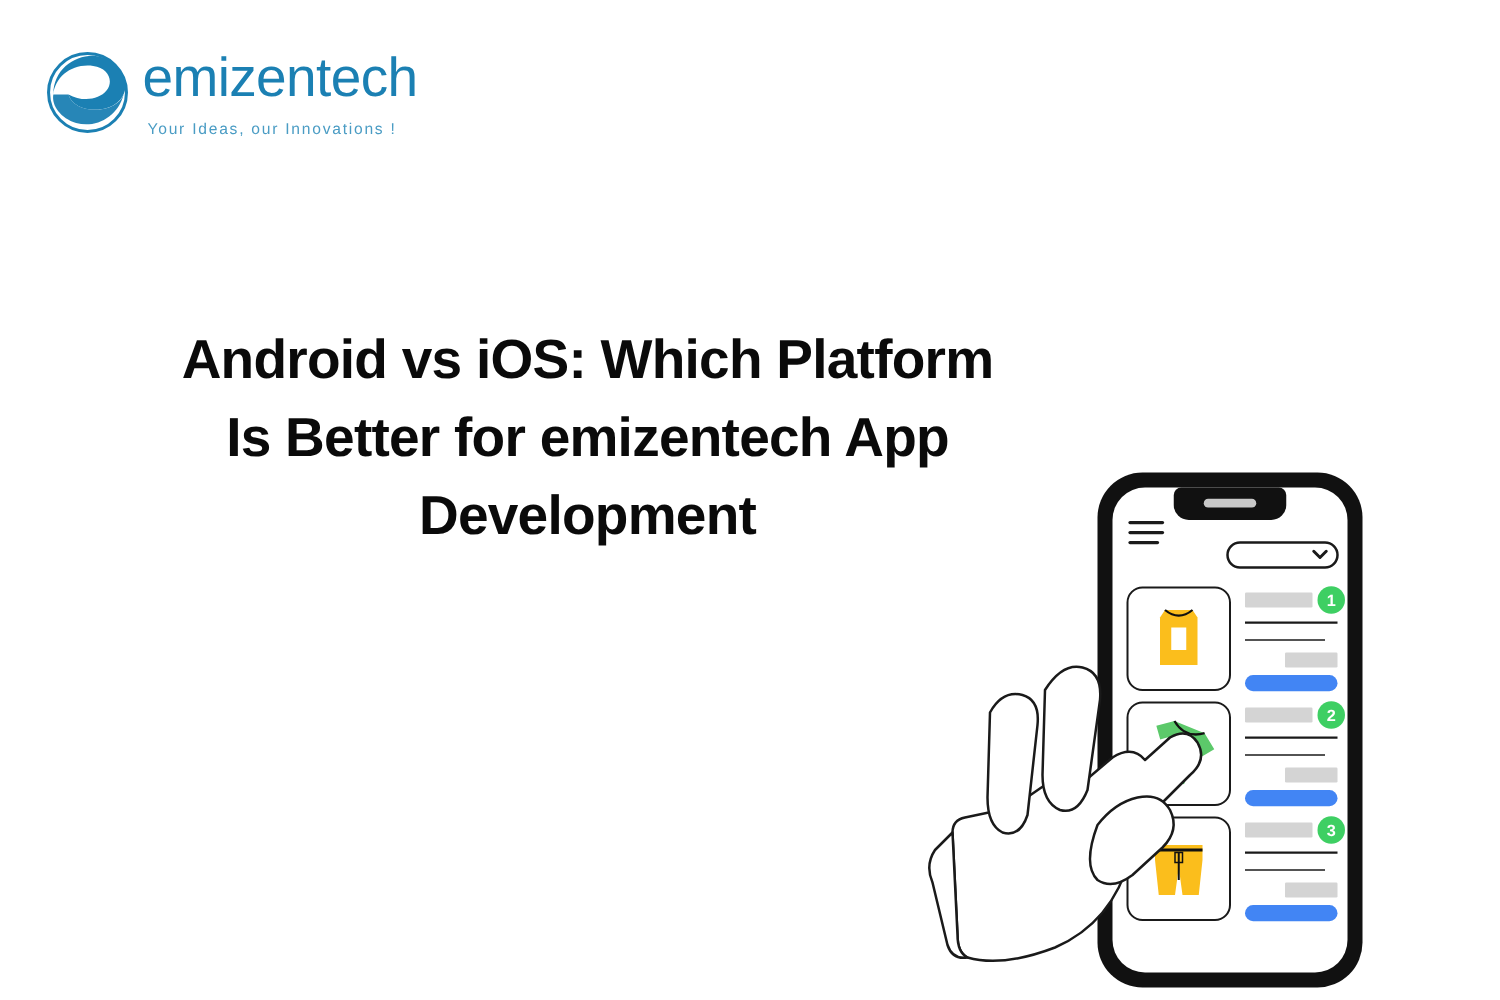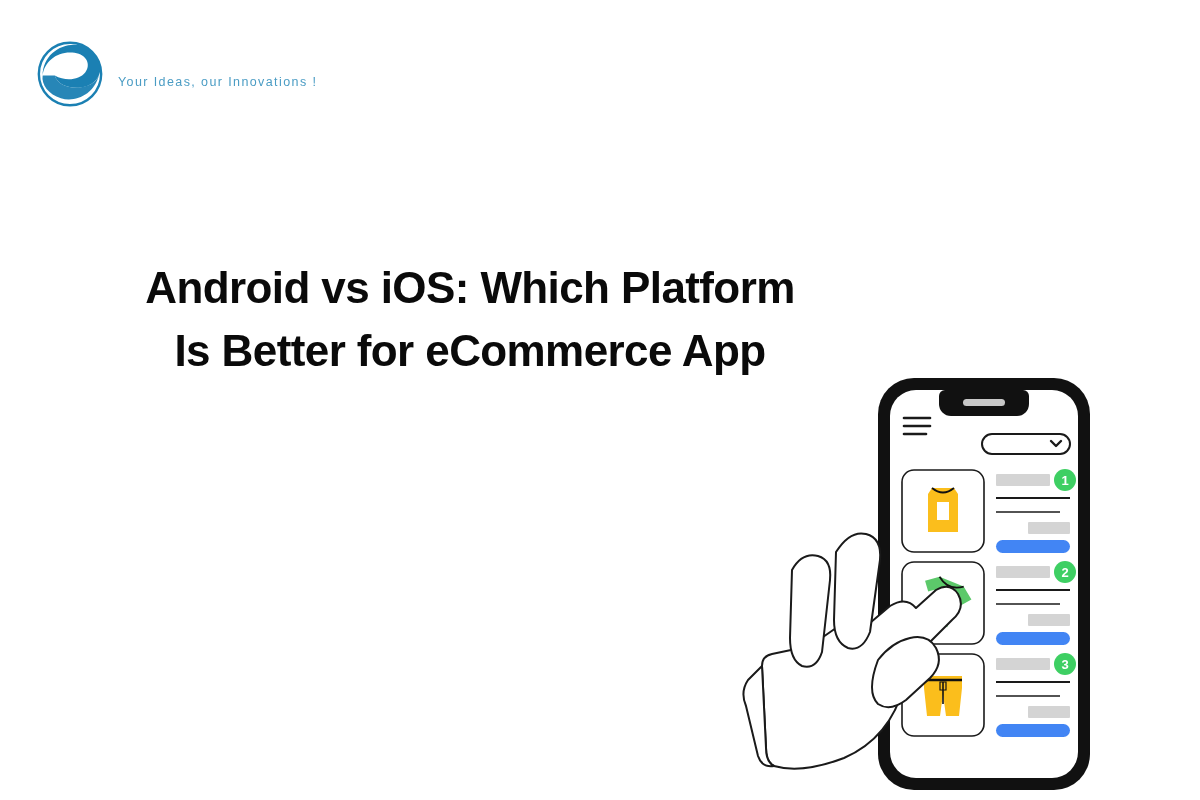--- a/index.html
+++ b/index.html
@@ -119,27 +119,29 @@
         </defs>
         <circle cx="50" cy="50" r="41" fill="none" stroke="#1b80b3" stroke-width="3.2"></circle>
         <g clip-path="url(#circClip)">
           <path d="M14 52 C14 24 40 8 62 12 C80 15 90 28 90 42 C90 58 76 68 58 68 C44 68 33 62 30 52 C44 60 62 58 70 48 C78 38 72 24 56 22 C34 19 16 33 14 52 Z" fill="#1b80b3"></path>
           <path d="M30 52 C33 62 44 68 58 68 C72 68 84 62 88 52 C82 76 58 88 38 82 C22 77 12 64 14 52 Z" fill="#1b80b3" opacity="0.95"></path>
           <path d="M36 44 C40 34 52 30 60 34 C66 37 67 44 62 48 C56 52 46 51 40 47 Z" fill="#ffffff" opacity="0.9"></path>
         </g>
       </svg>
     </div>
     <div class="brand-text">
+      <span class="brand-word">emizentech</span>
       <span class="brand-tagline">Your Ideas, our Innovations !</span>
     </div>
   </div>
 
   <h1 class="headline">
     <span class="ln">Android vs iOS: Which Platform</span>
-    <span class="ln">Is Better for eCommerce App</span>
+    <span class="ln">Is Better for emizentech App</span>
+    <span class="ln">Development</span>
   </h1>
 
 
   <div class="illustration">
     <svg viewBox="0 0 380 430" width="380" height="430" aria-hidden="true">
 
       <g>
 
         <rect x="138" y="8" width="212" height="412" rx="36" ry="36" fill="#111111"></rect>
 

